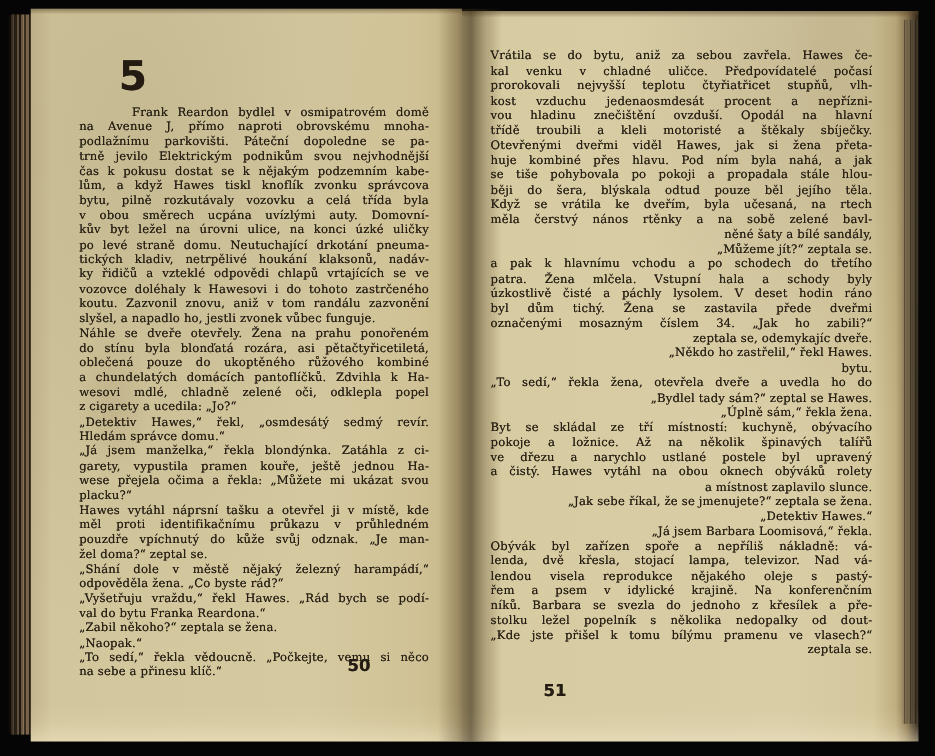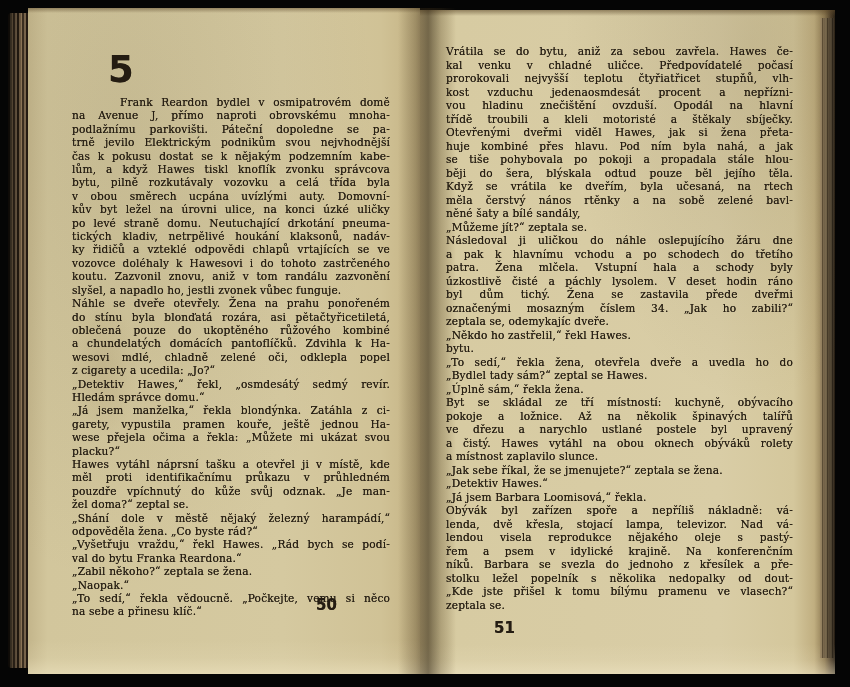--- a/index.html
+++ b/index.html
@@ -71,21 +71,21 @@
 
   .textblock {
     position: absolute; color: #261e13;
     font-size: 10.6px; letter-spacing: .15px;
     text-shadow: 0 0 .45px rgba(38,30,19,.85);
   }
   .left-text  { left: 72px;  top: 96px; width: 318px; line-height: 13.4px; }
   .right-text { left: 446px; top: 45px; width: 347px; line-height: 13.5px; }
 
   .line { min-height: 13.4px; }
-  .right-text .line { min-height: 13.5px; }
+  .right-text .line { min-height: 13.5px; text-align: right; }
   .line.j { text-align: justify; text-align-last: justify; }
   .line.ind { text-indent: 48px; }
 
   .pageno {
     position: absolute; color: #241c12;
     font-family: "DejaVu Sans", sans-serif; font-weight: bold; font-size: 15px;
     text-shadow: 0 0 .5px rgba(36,28,18,.8);
   }
   .pn-left  { left: 316px; top: 596px; }
   .pn-right { left: 494px; top: 619px; }
@@ -164,21 +164,20 @@
       <div class="line j">vou hladinu znečištění ovzduší. Opodál na hlavní</div>
       <div class="line j">třídě troubili a kleli motoristé a štěkaly sbíječky.</div>
       <div class="line j">Otevřenými dveřmi viděl Hawes, jak si žena přeta-</div>
       <div class="line j">huje kombiné přes hlavu. Pod ním byla nahá, a jak</div>
       <div class="line j">se tiše pohybovala po pokoji a propadala stále hlou-</div>
       <div class="line j">běji do šera, blýskala odtud pouze běl jejího těla.</div>
       <div class="line j">Když se vrátila ke dveřím, byla učesaná, na rtech</div>
       <div class="line j">měla čerstvý nános rtěnky a na sobě zelené bavl-</div>
       <div class="line">něné šaty a bílé sandály,</div>
       <div class="line">„Můžeme jít?“ zeptala se.</div>
-      <div class="line j">Následoval ji uličkou do náhle oslepujícího žáru dne</div>
       <div class="line j">a pak k hlavnímu vchodu a po schodech do třetího</div>
       <div class="line j">patra. Žena mlčela. Vstupní hala a schody byly</div>
       <div class="line j">úzkostlivě čisté a páchly lysolem. V deset hodin ráno</div>
       <div class="line j">byl dům tichý. Žena se zastavila přede dveřmi</div>
       <div class="line j">označenými mosazným číslem 34. „Jak ho zabili?“</div>
       <div class="line">zeptala se, odemykajíc dveře.</div>
       <div class="line">„Někdo ho zastřelil,“ řekl Hawes.</div>
       <div class="line">bytu.</div>
       <div class="line j">„To sedí,“ řekla žena, otevřela dveře a uvedla ho do</div>
       <div class="line">„Bydlel tady sám?“ zeptal se Hawes.</div>

